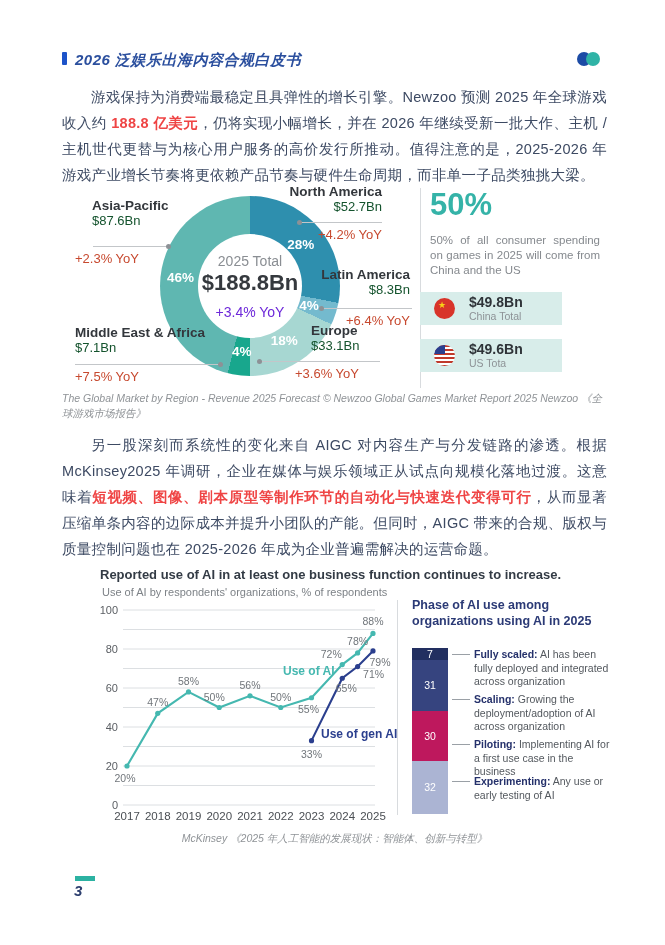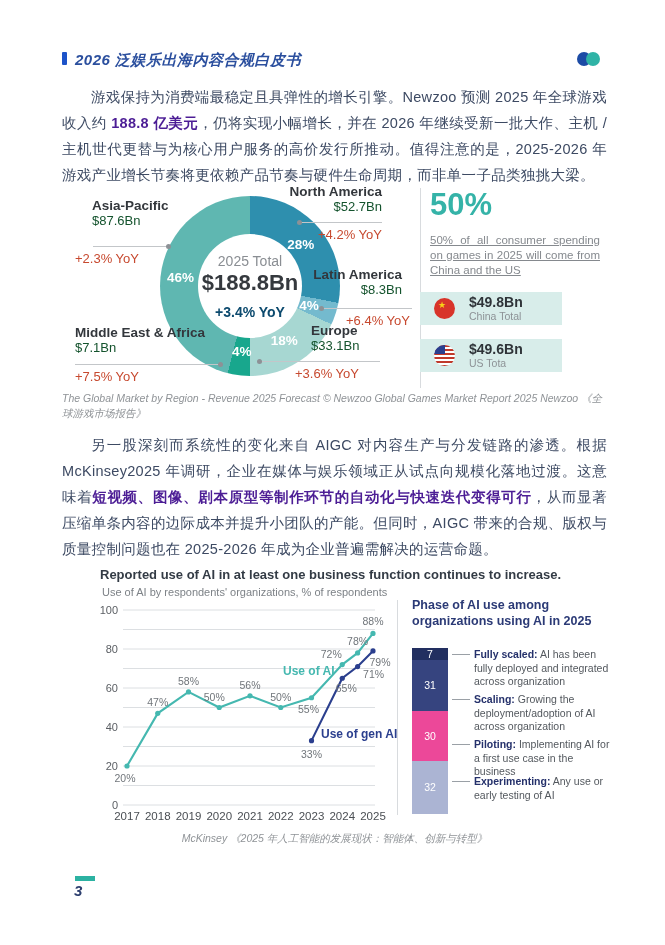--- a/index.html
+++ b/index.html
@@ -11,43 +11,43 @@
   .hdr-title{position:absolute;left:13px;top:1px;font-size:15px;font-style:italic;font-weight:bold;color:#2b4f9e;letter-spacing:.5px;}
   .logo{position:absolute;right:0;top:2px;width:26px;height:14px;}
   .logo i{position:absolute;top:0;width:14px;height:14px;border-radius:50%;display:block;}
   .logo .lb{left:0;background:#1c4ba5;}
   .logo .lt{left:9px;background:#2fb3a6;}
   
   .body-para{position:absolute;left:62px;width:545px;margin:0;font-size:14.5px;line-height:26px;
              color:#3d4a63;text-align:justify;text-indent:2em;letter-spacing:.3px;}
   .para1{top:84px;}
   .para2{top:432px;}
-  .body-para b{color:#4c1d95;margin-top:7px;}
+  .body-para b{color:#ef4444;margin-top:7px;}
   
   .figure1{position:absolute;left:62px;top:183px;width:545px;height:207px;}
   .donut{position:absolute;left:98px;top:13px;width:180px;height:180px;border-radius:50%;}
   .donut-hole{position:absolute;left:136px;top:51px;width:104px;height:104px;border-radius:50%;background:#fff;
               display:flex;flex-direction:column;align-items:center;justify-content:center;text-align:center;}
   .center-label{font-size:14px;color:#8a8e93;}
   .center-value{font-size:22px;font-weight:bold;color:#35393e;margin-top:1px;}
-  .center-yoy{font-size:14px;font-weight:bold;color:#0c4a6e;margin-top:8px;}
+  .center-yoy{font-size:14px;font-weight:normal;color:#6d28d9;margin-top:8px;}
   .pct{position:absolute;transform:translate(-50%,-50%);font-size:13.5px;font-weight:bold;color:#fff;}
   .rlabel{position:absolute;}
   .rname{font-size:13.5px;font-weight:bold;color:#33373c;}
   .rvalue{font-size:13px;color:#14532d;}
   .ryoy{font-size:13px;font-weight:normal;color:#c7492f;}
   .lead{position:absolute;height:1px;background:#c3c6c9;}
   .lead i{position:absolute;top:-2px;width:5px;height:5px;border-radius:50%;background:#8d9196;}
   .lead i.r{right:-1px;} .lead i.l{left:-1px;}
   .ta-r{text-align:right;}
   
   .vdiv1{position:absolute;left:358px;top:5px;width:1px;height:200px;background:#d8dbde;}
   .big-stat{position:absolute;left:368px;top:4px;font-size:31px;font-weight:bold;color:#35b3a8;}
   .stat-desc{position:absolute;left:368px;top:50px;width:170px;margin:0;font-size:11.5px;line-height:15px;
-             color:#85898e;text-align:justify;text-decoration:underline;}
+             color:#85898e;text-align:justify;}
   .stat-box{position:absolute;left:358px;width:142px;height:33px;background:#d8edea;
             display:flex;align-items:center;padding-left:14px;box-sizing:border-box;}
   .stat-box.b1{top:109px;} .stat-box.b2{top:156px;}
   .box-text{margin-left:14px;}
   .box-value{font-size:14px;font-weight:bold;color:#2e3338;line-height:15px;}
   .box-label{font-size:10.5px;color:#8d9296;line-height:12px;}
   .flag{position:relative;width:21px;height:21px;border-radius:50%;overflow:hidden;flex:0 0 21px;}
   .flag.china{background:#d8342a;}
   .flag.china:before{content:"★";position:absolute;left:4px;top:2px;font-size:9px;color:#f7d117;}
   .flag.us{background:repeating-linear-gradient(#c0392b 0 2px,#ffffff 2px 4px);}
@@ -120,21 +120,21 @@
 
     <div class="rlabel ta-r" style="left:170px;top:1px;width:150px;">
       <div class="rname">North America</div>
       <div class="rvalue">$52.7Bn</div>
     </div>
     <div class="lead" style="left:236px;top:39px;width:84px;">
         <i class="l"></i>
       </div>
     <div class="ryoy ta-r" style="position:absolute;left:200px;top:44px;width:120px;">+4.2% YoY</div>
 
-    <div class="rlabel ta-r" style="left:190px;top:84px;width:150px;">
+    <div class="rlabel ta-r" style="left:198px;top:84px;width:150px;">
       <div class="rname">Latin America</div>
       <div class="rvalue">$8.3Bn</div>
     </div>
     <div class="lead" style="left:258px;top:125px;width:92px;">
         <i class="l"></i>
       </div>
     <div class="ryoy ta-r" style="position:absolute;left:228px;top:130px;width:120px;">+6.4% YoY</div>
 
     <div class="rlabel" style="left:249px;top:140px;">
       <div class="rname">Europe</div>
@@ -238,21 +238,21 @@
         <circle cx="283" cy="52.95000000000002" r="2.6" fill="#2b3f8e"></circle>
         <text x="290" y="67.95000000000002" text-anchor="middle" font-size="10.5" fill="#71767b">79%</text>
       </svg>
     <div class="series-label sl-teal">Use of AI</div>
     <div class="series-label sl-navy">Use of gen AI</div>
     <div class="vdiv2"></div>
     <div class="phase-title">Phase of AI use among organizations using AI in 2025</div>
     <div class="stackbar" id="stackbar">
         <div class="seg" style="height: 11.62px; background: rgb(34, 47, 96);">7</div>
         <div class="seg" style="height: 51.46px; background: rgb(54, 68, 127);">31</div>
-        <div class="seg" style="height: 49.8px; background: #ec4899;">30</div>
+        <div class="seg" style="height: 49.8px; background: #be185d;">30</div>
         <div class="seg" style="height: 53.12px; background: rgb(171, 180, 211);">32</div>
       </div>
     <div id="phase-legend">
         <div class="phase-legend-item" style="top: 83px;"><b>Fully scaled:</b> AI has been fully deployed and integrated across organization</div>
         <div class="phase-legend-item" style="top: 128px;"><b>Scaling:</b> Growing the deployment/adoption of AI across organization</div>
         <div class="phase-legend-item" style="top: 173px;"><b>Piloting:</b> Implementing AI for a first use case in the business</div>
         <div class="phase-legend-item" style="top: 210px;"><b>Experimenting:</b> Any use or early testing of AI</div>
       </div>
     <div id="connectors">
         <div class="connector" style="top: 89px;"></div>

